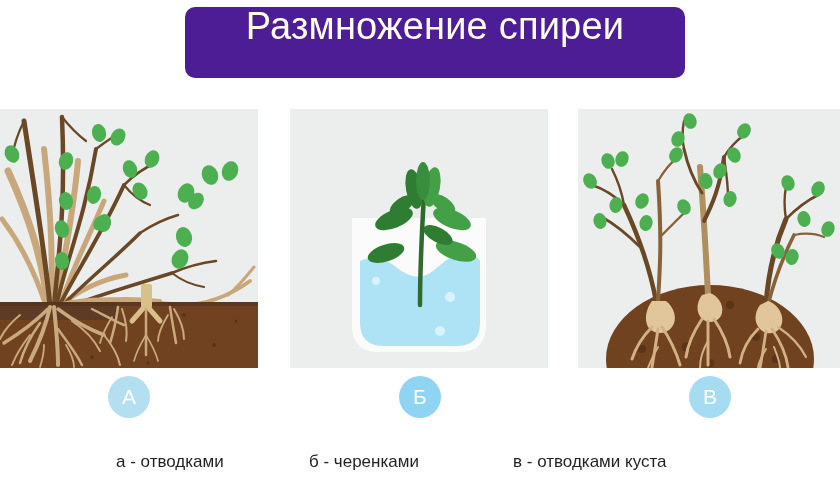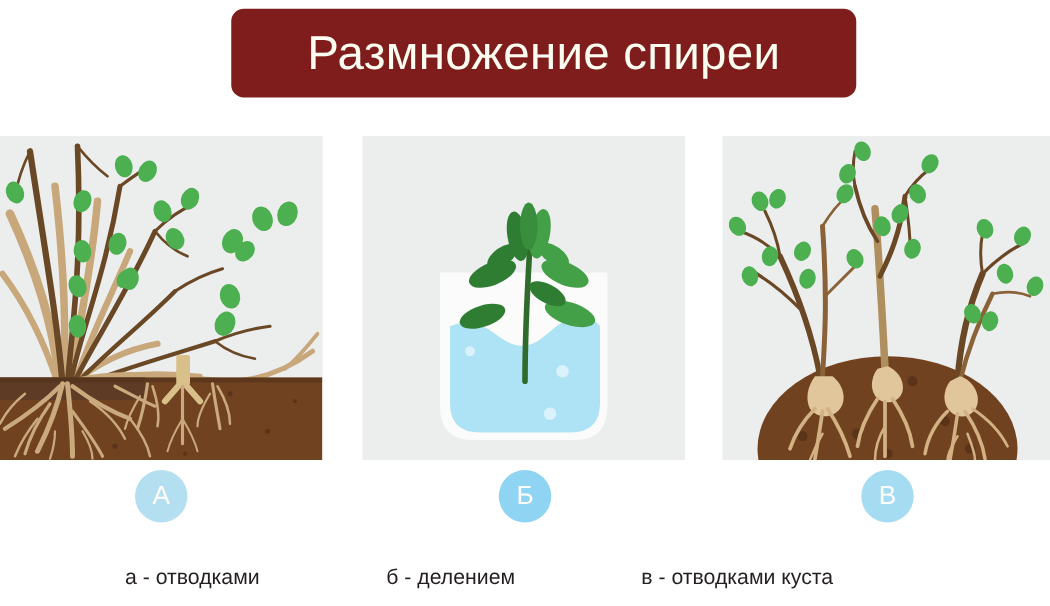--- a/index.html
+++ b/index.html
@@ -15,24 +15,24 @@
     position: relative;
   }
 
   
   .title-bar {
     position: absolute;
     left: 185px;
     top: 7px;
     width: 500px;
     height: 71px;
-    background: #7f1d1d;
+    background: #4c1d95;
     border-radius: 10px;
     display: flex;
-    align-items: center;
+    align-items: flex-start;
     justify-content: center;
   }
   .title-text {
     color: #fdfdf2;
     font-size: 38px;
     font-weight: 400;
     letter-spacing: 0.2px;
     line-height: 1;
     white-space: nowrap;
   }
@@ -71,21 +71,21 @@
   #badge-c { left: 689px; background: #a6dcf2; }
 
   
   .caption {
     position: absolute;
     top: 452px;
     font-size: 17px;
     color: #231f20;
     white-space: nowrap;
   }
-  #caption-a { left: 100px; }
+  #caption-a { left: 116px; }
   #caption-b { left: 309px; }
   #caption-c { left: 513px; }
 </style>
 </head>
 <body>
 
 <div class="title-bar">
   <span class="title-text">Размножение спиреи</span>
 </div>
 
@@ -344,14 +344,14 @@
   <span>А</span>
 </div>
 <div class="badge" id="badge-b">
   <span>Б</span>
 </div>
 <div class="badge" id="badge-c">
   <span>В</span>
 </div>
 
 <div class="caption" id="caption-a">а - отводками</div>
-<div class="caption" id="caption-b">б - делением</div>
+<div class="caption" id="caption-b">б - черенками</div>
 <div class="caption" id="caption-c">в - отводками куста</div>
 
 </body></html>

